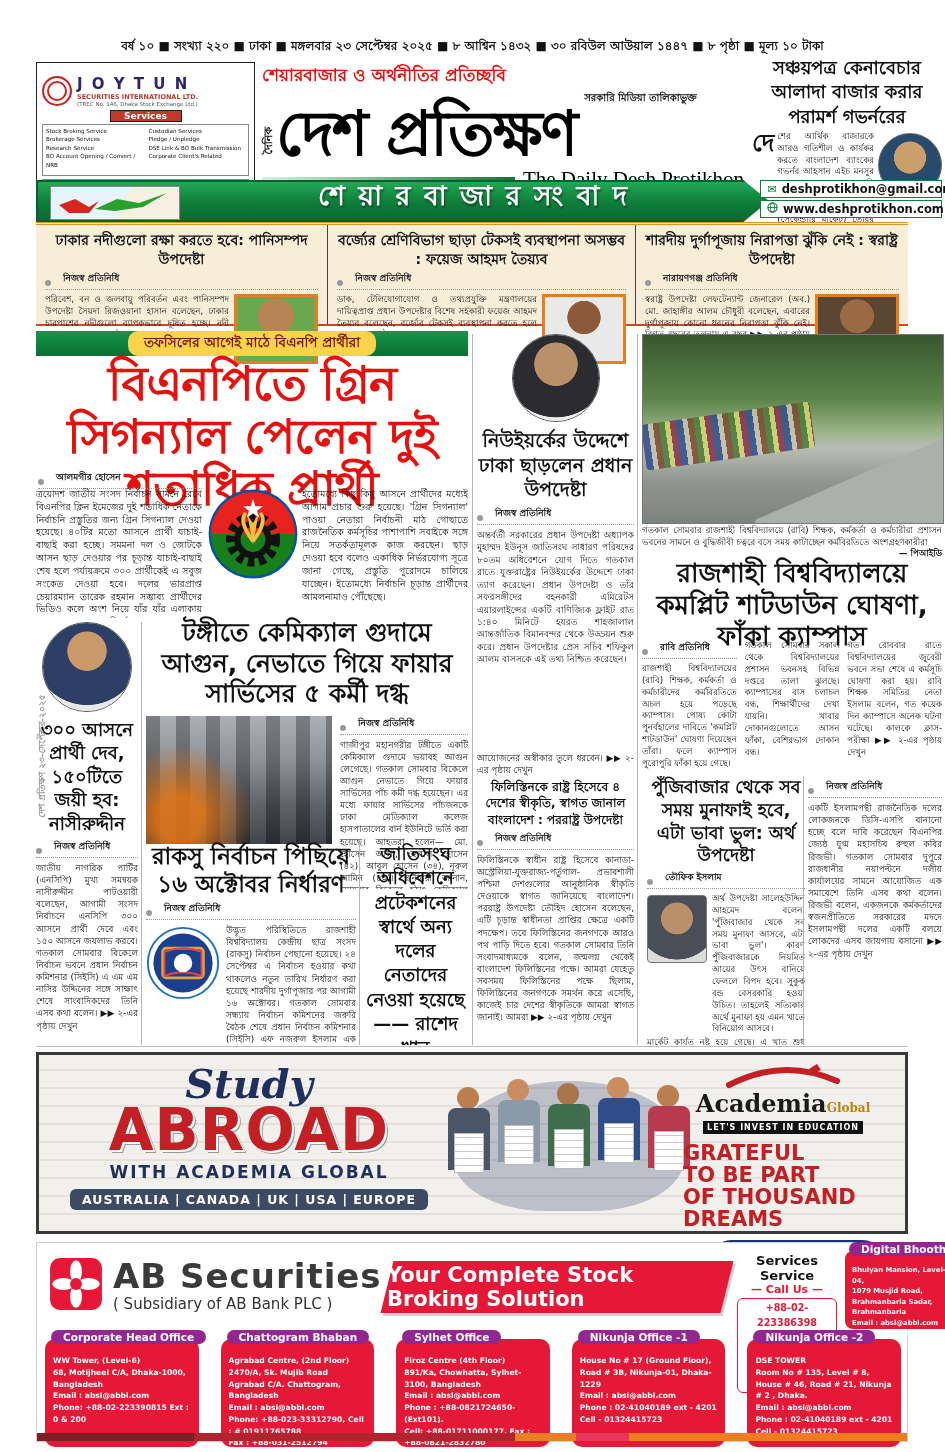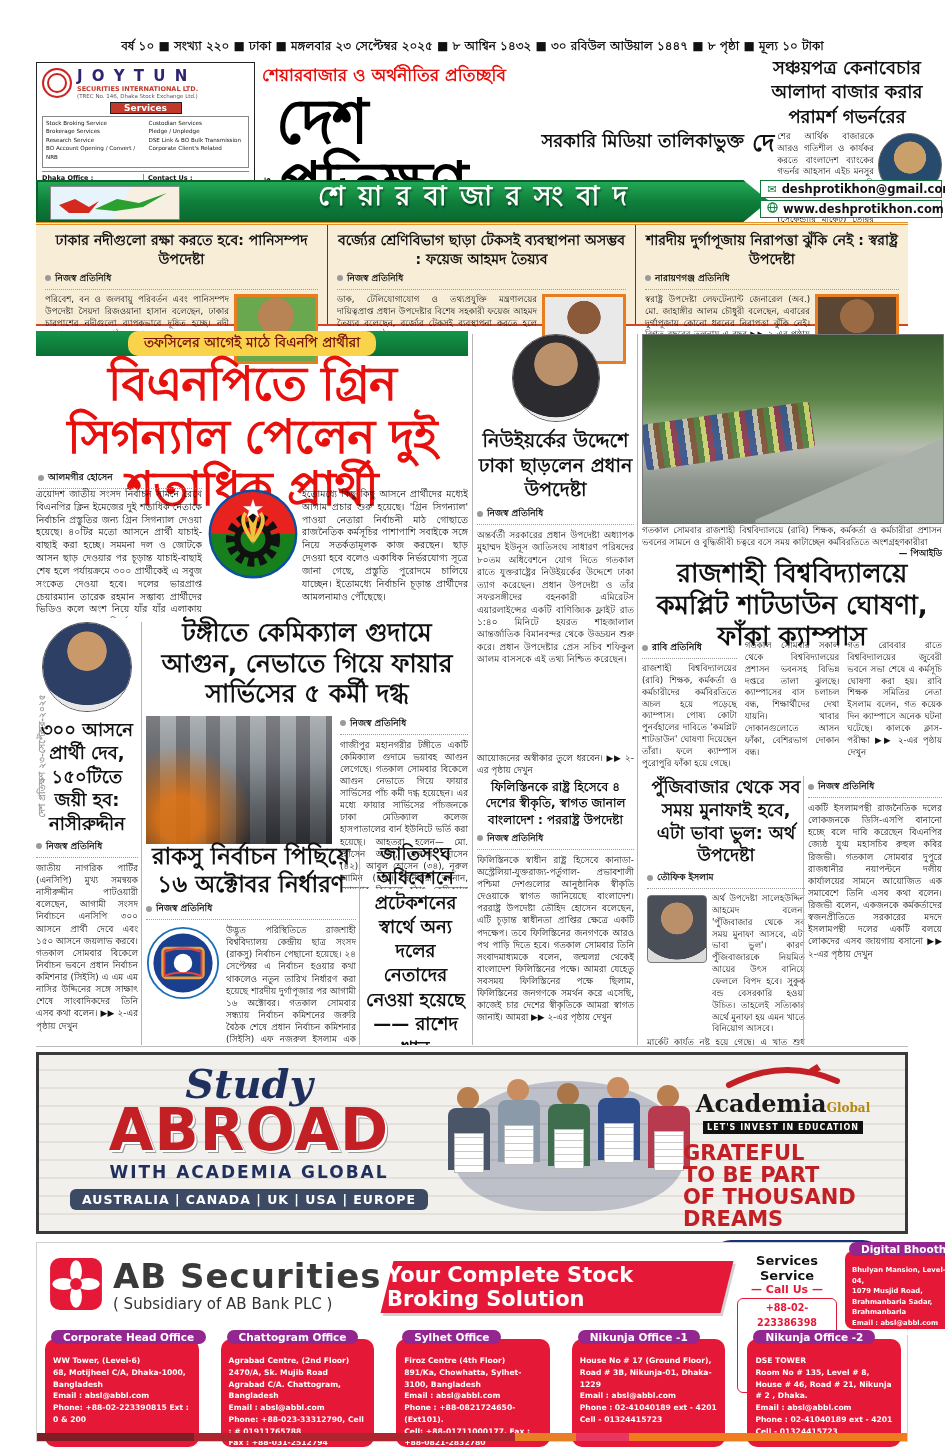--- a/index.html
+++ b/index.html
@@ -2,21 +2,21 @@
 <html><head>
 <meta charset="utf-8">
 <style>
   html,body{margin:0;padding:0;background:#fff;}
   .page{position:relative;width:945px;height:1452px;background:#fff;overflow:hidden;
         font-family:"DejaVu Sans","Liberation Sans",sans-serif;color:#111;}
   .abs{position:absolute;}
   .ctr{text-align:center;}
   .pre{white-space:pre-line;}
   .body-txt{font-size:9.3px;line-height:1.38;text-align:justify;overflow:hidden;}
-  .byline{font-size:9px;font-weight:700;display:flex;align-items:center;gap:4px;}
+  .byline{font-size:9px;font-weight:700;display:flex;align-items:flex-end;gap:12px;}
   .byline .dot{width:6px;height:6px;border-radius:50%;background:#9a9a9a;flex:0 0 auto;}
   .rule-dot{border-top:1px dotted #999;margin:3px 0 4px 0;}
   .h-xl{font-size:47px;font-weight:800;color:#e8100c;line-height:1.12;text-align:center;letter-spacing:-1px;}
   .h-lg{font-size:25px;font-weight:800;line-height:1.22;text-align:center;}
   .h-md{font-size:18px;font-weight:800;line-height:1.3;text-align:center;}
   .h-sm{font-size:14px;font-weight:800;line-height:1.35;text-align:center;}
   .h-xs{font-size:18px;font-weight:800;line-height:1.35;text-align:center;}
   .vline{position:absolute;width:1px;background:#b5b5b5;}
   .circle-photo{border-radius:50%;border:1px solid #555;}
   .orange-frame{border:3px solid #e87c1e;}
@@ -58,21 +58,21 @@
   .person .paper{position:absolute;left:10px;top:46px;width:28px;height:38px;background:#fff;border:1px solid #bbb;
      background-image:repeating-linear-gradient(0deg,transparent 0 6px,#c9c9c9 6px 7px);}
 </style>
 </head>
 <body>
 
 <div class="page">
 
   <div class="abs ctr" style="left:0;top:37px;width:945px;font-size:12px;font-weight:700;">বর্ষ ১০ ■ সংখ্যা ২২০ ■ ঢাকা ■ মঙ্গলবার ২৩ সেপ্টেম্বর ২০২৫ ■ ৮ আশ্বিন ১৪৩২ ■ ৩০ রবিউল আউয়াল ১৪৪৭ ■ ৮ পৃষ্ঠা ■ মূল্য ১০ টাকা</div>
 
-  <div class="abs" style="left:36px;top:62px;width:219px;height:152px;border:1px solid #222;padding:4px 5px;box-sizing:border-box;">
+  <div class="abs" style="left:36px;top:62px;width:219px;height:152px;border:1px solid #222;padding:12px 5px;box-sizing:border-box;">
     <div style="display:flex;align-items:center;gap:5px;">
       <span style="width:26px;height:26px;border:2px solid #c22;border-radius:50%;display:inline-block;box-shadow:inset 0 0 0 3px #fff,inset 0 0 0 5px #c22;"></span>
       <div>
         <div style="font-size:15px;font-weight:800;color:#2e2470;letter-spacing:2px;">J O Y T U N</div>
         <div style="font-size:6.5px;font-weight:700;color:#c0392b;">SECURITIES INTERNATIONAL LTD.</div>
         <div style="font-size:5.5px;color:#555;">(TREC No. 146, Dhaka Stock Exchange Ltd.)</div>
       </div>
     </div>
     <div style="margin:3px auto 2px auto;width:70px;background:#c0392b;color:#fff;font-size:9px;font-weight:800;text-align:center;border:1px solid #222;">Services</div>
     <div class="pre" style="font-size:5.6px;line-height:1.5;column-count:2;column-gap:6px;border:1px solid #888;padding:2px 3px;height:46px;overflow:hidden;">Stock Broking Service
@@ -97,21 +97,21 @@
 E-mail : daejsil148@gmail.com</div>
       </div>
     </div>
   </div>
 
   <div class="abs" style="left:262px;top:62px;width:482px;">
     <div style="font-size:17px;font-weight:800;color:#e8100c;">শেয়ারবাজার ও অর্থনীতির প্রতিচ্ছবি</div>
     <div style="display:flex;align-items:flex-end;">
       <span style="font-size:11px;font-weight:800;transform:rotate(-90deg) translateX(8px);transform-origin:center;width:14px;">দৈনিক</span>
       <span style="font-size:62px;font-weight:900;line-height:1.02;letter-spacing:-2px;color:#000;">দেশ প্রতিক্ষণ</span>
-      <span style="font-size:18px;font-weight:800;margin:0 0 58px 8px;white-space:nowrap;">সরকারি মিডিয়া তালিকাভুক্ত</span>
+      <span style="font-size:10px;font-weight:800;margin:0 0 58px 8px;white-space:nowrap;">সরকারি মিডিয়া তালিকাভুক্ত</span>
     </div>
     <div style="display:flex;align-items:center;gap:8px;margin-top:2px;">
       <div style="flex:1;height:5px;background:linear-gradient(90deg,#d9f0e0,#0a7a35);"></div>
       <div style="font-family:'Liberation Serif','DejaVu Serif',serif;font-size:21px;color:#000;">The Daily Desh Protikhon</div>
     </div>
   </div>
 
   <div class="abs" style="left:752px;top:56px;width:190px;">
     <div class="h-xs">সঞ্চয়পত্র কেনাবেচার আলাদা বাজার করার পরামর্শ গভর্নরের</div>
     <div style="margin-top:2px;overflow:hidden;">
@@ -488,21 +488,21 @@
 
     <div style="position:absolute;left:8px;top:96px;width:856px;display:flex;gap:22px;align-items:center;">
       <div class="office" style="flex:1;height:88px;">
         <div class="office-tag">Corporate Head Office</div>
         <div class="pre office-txt">WW Tower, (Level-6)
 68, Motijheel C/A, Dhaka-1000, Bangladesh
 Email : absl@abbl.com
 Phone: +88-02-223390815 Ext : 0 &amp; 200</div>
       </div>
       <div class="office" style="flex:1;height:88px;">
-        <div class="office-tag">Chattogram Office</div>
+        <div class="office-tag">Chattogram Bhaban</div>
         <div class="pre office-txt">Agrabad Centre, (2nd Floor) 2470/A, Sk. Mujib Road
 Agrabad C/A. Chattogram, Bangladesh
 Email : absl@abbl.com
 Phone: +88-023-33312790, Cell : # 01911765788
 Fax : +88-031-2512794</div>
       </div>
       <div class="office" style="flex:1;height:88px;">
         <div class="office-tag">Sylhet Office</div>
         <div class="pre office-txt">Firoz Centre (4th Floor)
 891/Ka, Chowhatta, Sylhet-3100, Bangladesh

